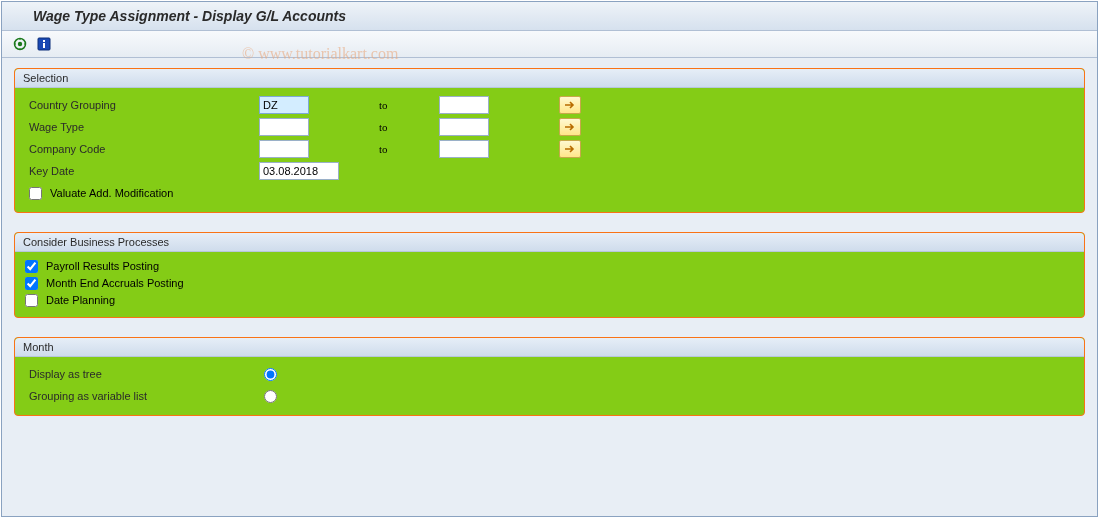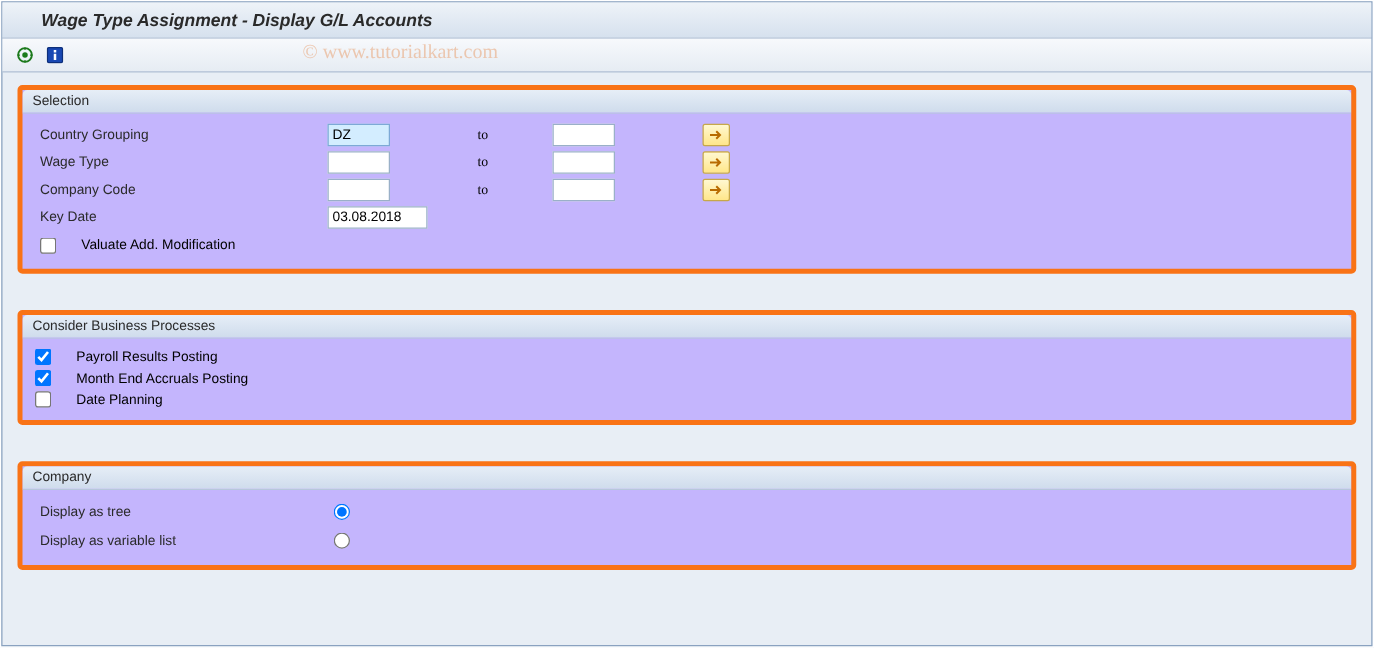--- a/index.html
+++ b/index.html
@@ -43,35 +43,35 @@
   }
   .toolbar .btn {
     width: 20px; height: 18px;
     border: 1px solid transparent;
     border-radius: 2px;
     display: flex; align-items: center; justify-content: center;
     cursor: pointer;
   }
   .watermark {
     position: absolute;
-    left: 240px; top: 2px;
+    left: 240px; top: 14px;
     font-size: 16px;
     color: #e9aa80;
     opacity: 0.6;
     pointer-events: none;
     font-family: Georgia, serif;
   }
   .content {
     padding: 10px 12px;
   }
   .groupbox {
-    border: 4px solid #f97316;
+    border: 1px solid #f97316;
     border-radius: 4px;
-    margin-bottom: 29px;
-    background: #c4b5fd;
+    margin-bottom: 19px;
+    background: #84cc16;
   }
   .groupbox-header {
     background: linear-gradient(#e6eef7, #cfdcec);
     border-bottom: 1px solid #b7c7db;
     padding: 3px 8px;
     font-size: 11px;
     color: #2a2a2a;
     border-radius: 4px 4px 0 0;
   }
   .groupbox-body {
@@ -104,23 +104,23 @@
   .w80 { width: 80px; }
   .multibtn {
     width: 22px; height: 18px;
     background: linear-gradient(#fff8d0, #ffe68a);
     border: 1px solid #c7a84a;
     border-radius: 2px;
     display: flex; align-items: center; justify-content: center;
     cursor: pointer;
   }
   .chkline, .radioline {
-    display: flex; align-items: center;
+    display: flex; 
     padding: 2px 0;
-    gap: 16px;
+    gap: 4px;
   }
   .chkline input, .radioline input { margin: 0 4px 0 0; }
   td.radiocell { width: 80px; }
   
   svg { display:block; }
 </style>
 </head>
 <body>
 
 <div class="app">
@@ -248,33 +248,33 @@
           <span>Month End Accruals Posting</span>
         </label>
         <label class="chkline">
           <input type="checkbox" id="cb-cost" style="">
           <span>Date Planning</span>
         </label>
       </div>
     </div>
 
     <div class="groupbox">
-      <div class="groupbox-header">Company</div>
+      <div class="groupbox-header">Month</div>
       <div class="groupbox-body">
         <table class="form">
           <tbody>
               <tr>
             <td class="lbl">Display as tree</td>
             <td class="radiocell">
               <input type="radio" name="outmode" id="rb-tree" checked="" style="">
             </td>
             <td></td>
           </tr>
           <tr>
-            <td class="lbl">Display as variable list</td>
+            <td class="lbl">Grouping as variable list</td>
             <td class="radiocell">
               <input type="radio" name="outmode" id="rb-var" style="">
             </td>
             <td></td>
           </tr>
         </tbody>
           </table>
       </div>
     </div>
 

